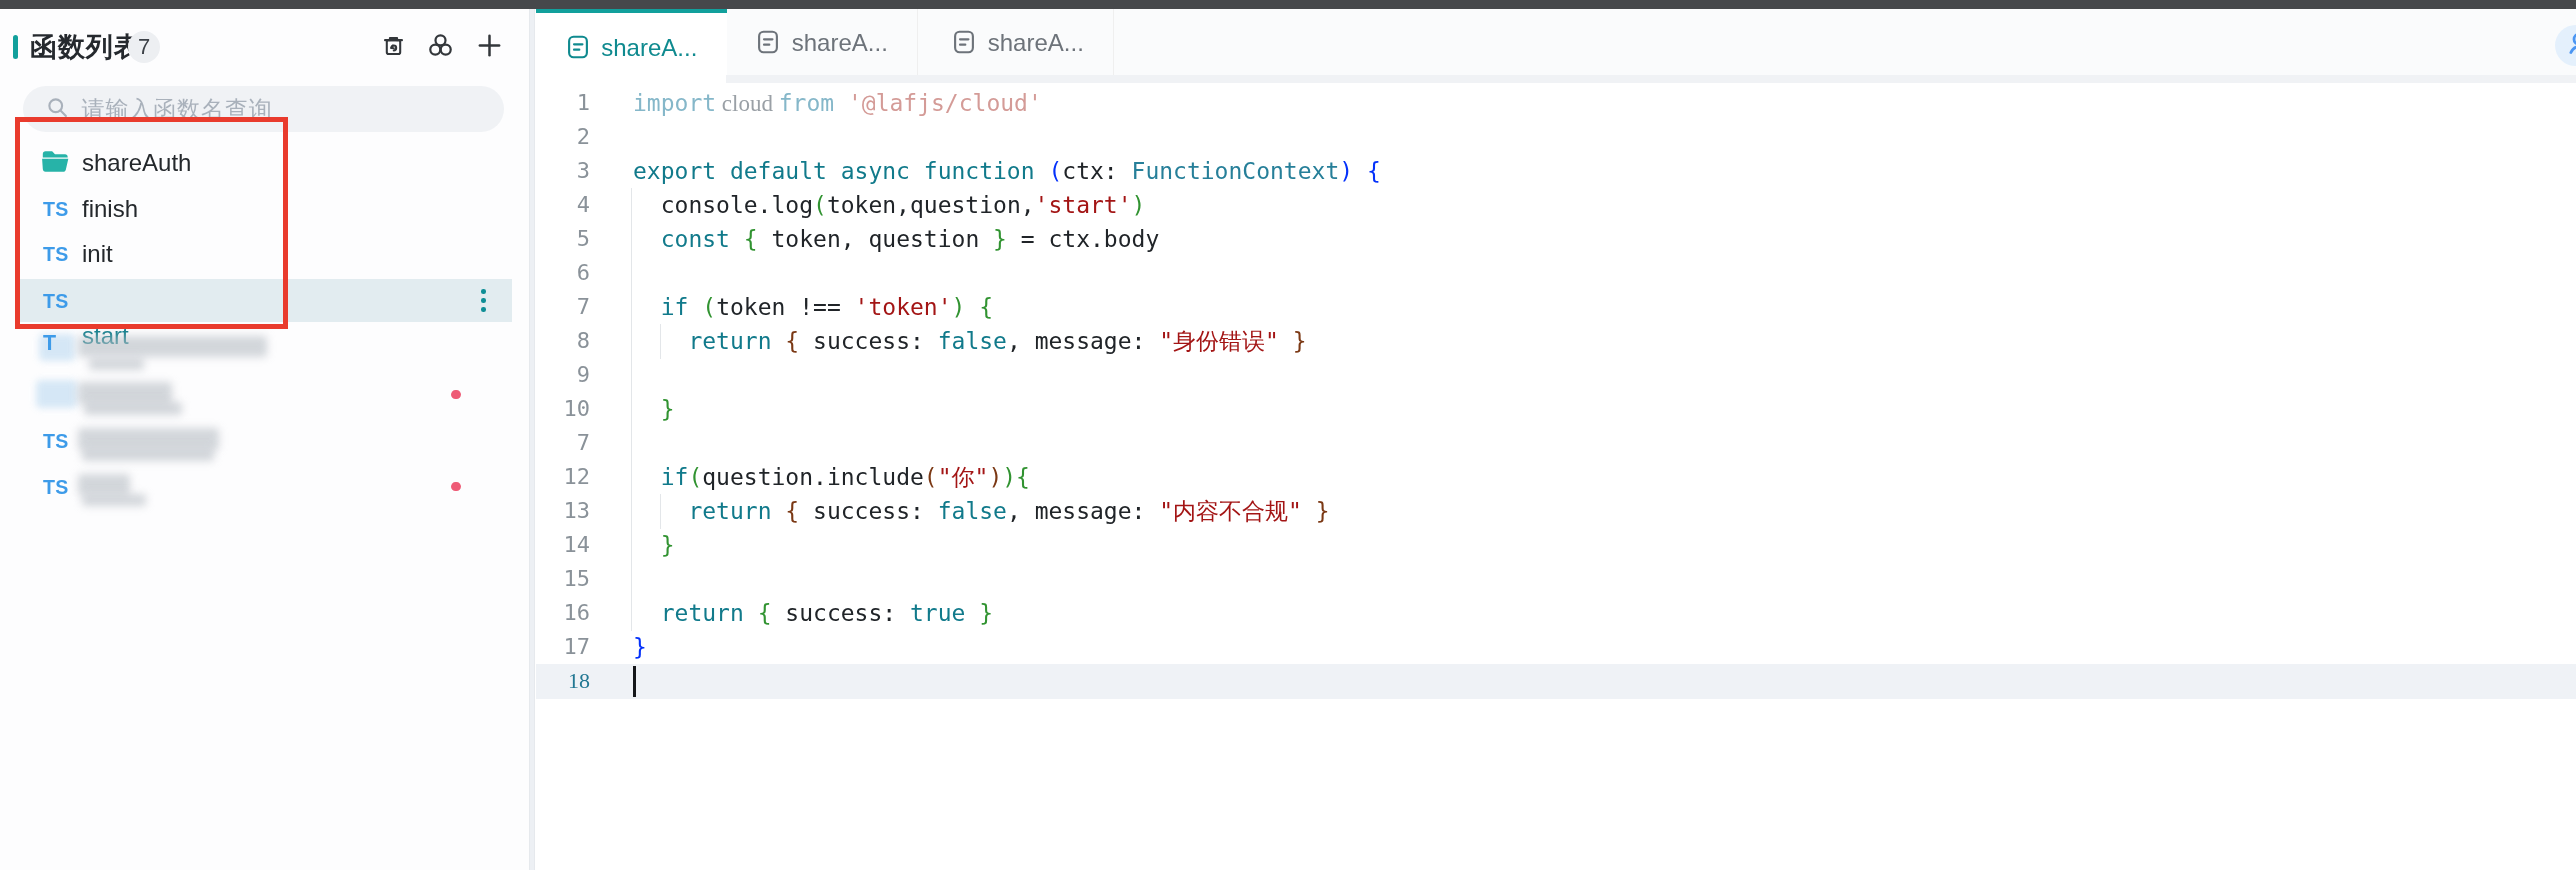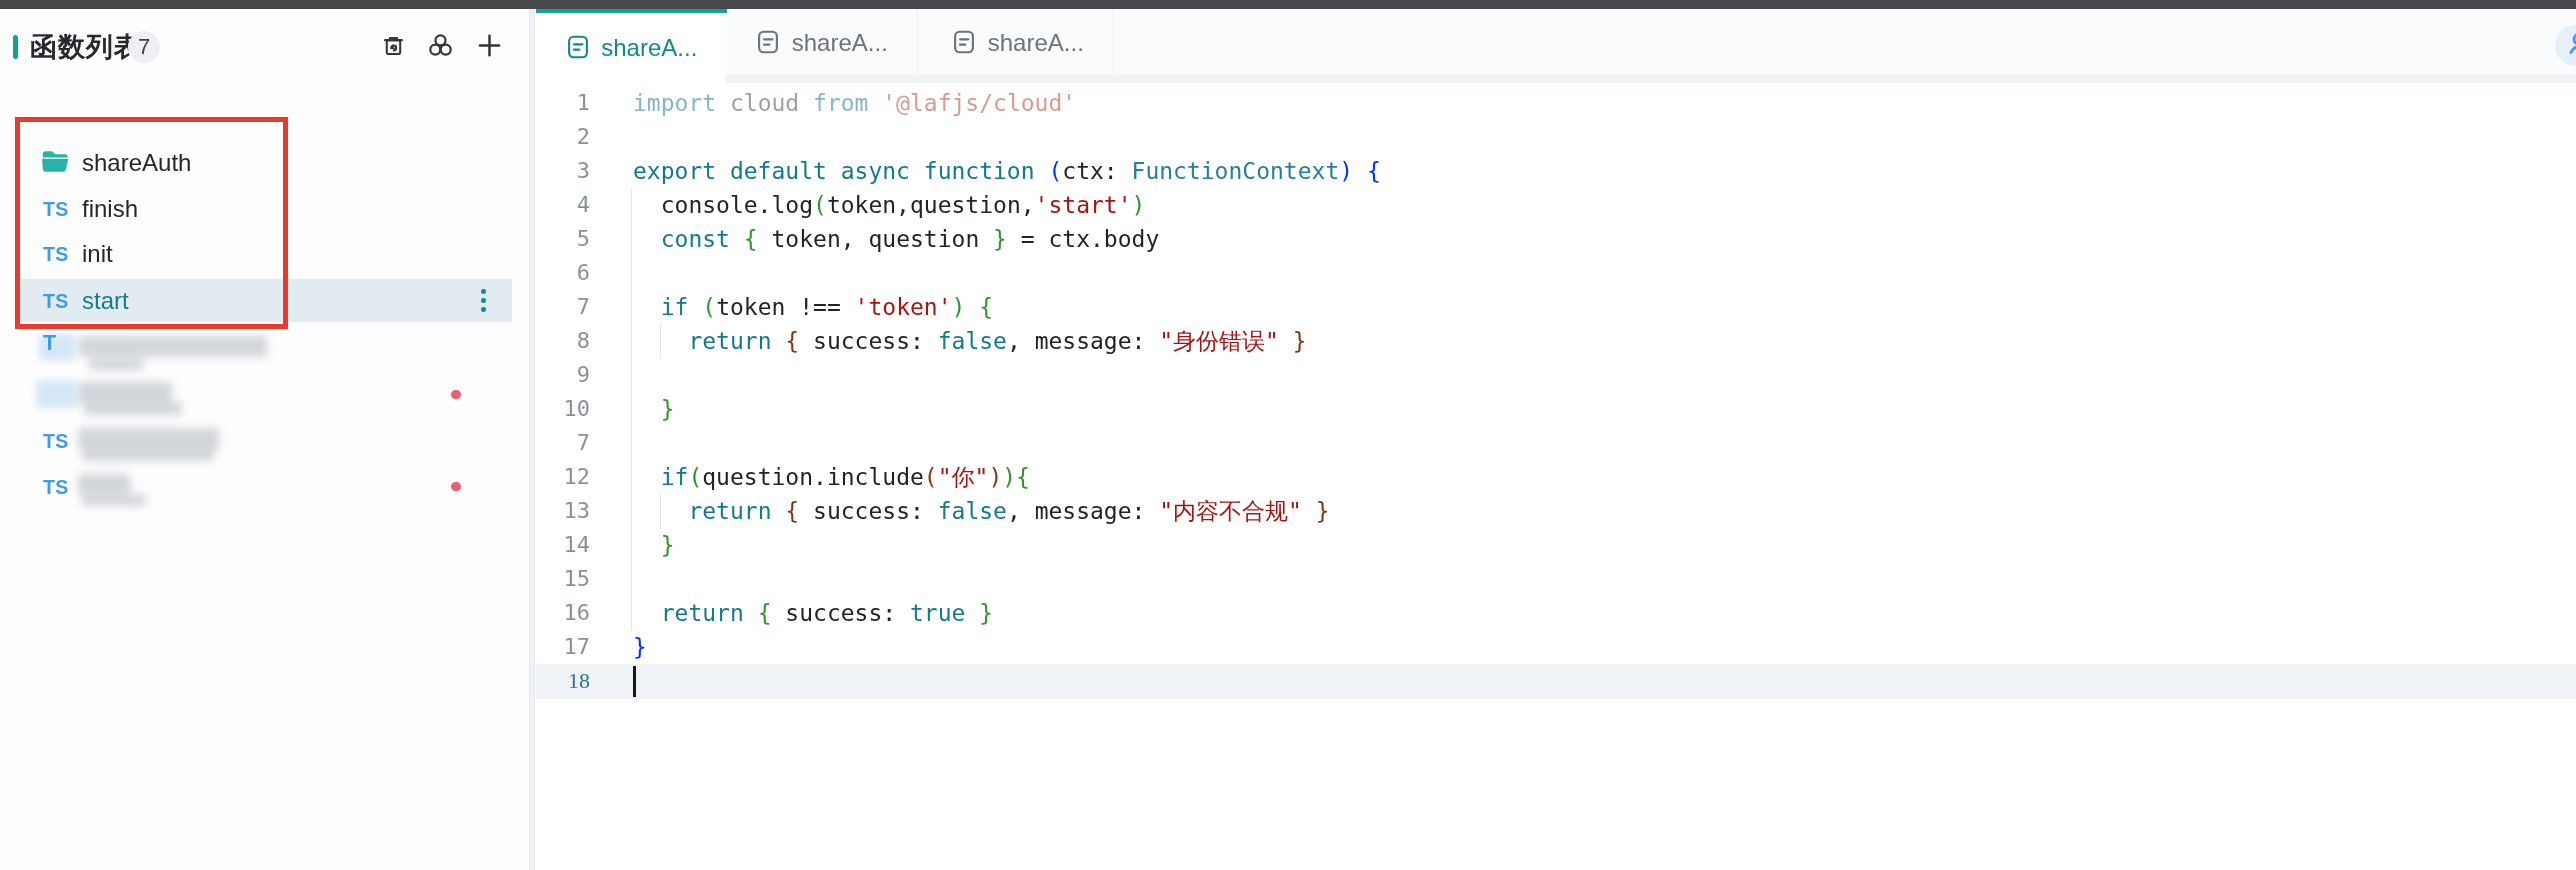--- a/index.html
+++ b/index.html
@@ -25,21 +25,21 @@
 
   .search-box{position:absolute;left:23px;top:77px;width:481px;height:46px;border-radius:23px;background:#f0f2f5;display:flex;align-items:center;padding-left:23px;box-sizing:border-box;}
   .search-box svg{stroke:#a9b1bb;fill:none;stroke-width:2.4;stroke-linecap:round;}
   .search-ph{margin-left:12.5px;font-size:23px;color:#a9b1bb;letter-spacing:0.9px;}
 
   .side-row{position:absolute;left:0;width:529px;height:43px;}
   .row-label{position:absolute;left:82px;top:50%;transform:translateY(-50%);font-size:24px;color:#24282c;}
   .ts-badge{position:absolute;left:43px;top:50%;transform:translateY(-50%);font-size:19.6px;font-weight:bold;color:#3d9be9;letter-spacing:0.4px;}
   .folder-ico{position:absolute;left:41px;top:50%;transform:translateY(-50%);}
   .sel-bg{position:absolute;left:16px;top:0;width:496px;height:43px;background:#e2ecf0;}
-  .sel-label{color:#0f7e8c;}
+  .sel-label{color:#0f7e8c;margin-top:35px;}
   .kebab{position:absolute;left:470px;top:50%;transform:translateY(-50%);width:27px;height:30px;display:flex;flex-direction:column;align-items:center;justify-content:center;gap:4.5px;cursor:pointer;}
   .kebab i{width:4.5px;height:4.5px;border-radius:50%;background:#0f8e96;display:block;}
 
   .blur-bar{position:absolute;background:#b6bcc3;opacity:0.6;filter:blur(4.5px);border-radius:2.7px;}
   .blur-ico{position:absolute;background:#cfe4f5;opacity:0.85;filter:blur(3.6px);border-radius:4.5px;}
   .blur-t{position:absolute;left:43px;top:5.3px;font-size:21.4px;font-weight:bold;color:#3d9be9;}
   .red-dot{position:absolute;left:451px;top:50%;transform:translateY(-50%);width:9.8px;height:9.8px;border-radius:50%;background:#ee5b76;}
 
   #annotation-rect{position:absolute;left:15px;top:117px;width:273px;height:212px;border:5.3px solid #e93b2d;box-sizing:border-box;z-index:60;pointer-events:none;}
 
@@ -107,20 +107,29 @@
     <div class="icon-btn" id="btn-add">
       <span>
         <svg width="27" height="27" viewBox="0 0 28 28" style="stroke-width:2.6">
           <path d="M14 4v20"></path>
             <path d="M4 14h20"></path>
         </svg>
       </span>
     </div>
   </div>
 
+  <div class="search-box">
+    <span>
+      <svg width="23" height="23" viewBox="0 0 26 26">
+        <circle cx="11" cy="11" r="7.2"></circle>
+          <line x1="16.4" y1="16.4" x2="22.5" y2="22.5"></line>
+      </svg>
+    </span>
+    <span class="search-ph">请输入函数名查询</span>
+  </div>
 
   <div class="side-row" style="top:132px">
     <span class="folder-ico">
       <svg width="28.5" height="24" viewBox="0 0 32 27">
         <path fill="#27b3a8" d="M2 5c0-1.7 1.3-3 3-3h7.5l3.2 3.4H27c1.7 0 3 1.3 3 3V9H2z"></path>
         <path fill="#27b3a8" d="M1.2 10.5h29.5l-2.8 12.2c-.3 1.3-1.5 2.3-2.9 2.3H5c-1.7 0-3-1.3-3-3z"></path>
       </svg>
     </span>
     <span class="row-label" style="font-weight:500">shareAuth</span>
   </div>
@@ -238,21 +247,21 @@
       <div class="ln">7</div>
       <div class="ln">12</div>
       <div class="ln">13</div>
       <div class="ln">14</div>
       <div class="ln">15</div>
       <div class="ln">16</div>
       <div class="ln">17</div>
       <div class="ln active">18</div>
     </div>
   <div id="code">
-      <div class="cl"><span style="color: rgb(133, 183, 201);">import</span><span style="color: rgb(154, 160, 166);"> cloud </span><span style="color: rgb(133, 183, 201);">from</span><span style="color: rgb(212, 155, 151);"> '@lafjs/cloud'</span></div>
+      <div class="cl"><span style="color: rgb(133, 183, 201);">import</span><span style="color: rgb(154, 160, 166); font-family: Liberation Serif, serif;"> cloud </span><span style="color: rgb(133, 183, 201);">from</span><span style="color: rgb(212, 155, 151);"> '@lafjs/cloud'</span></div>
       <div class="cl"></div>
       <div class="cl"><span style="color: rgb(17, 122, 139);">export default async function </span><span style="color: rgb(4, 49, 250);">(</span><span style="color: rgb(32, 36, 40);">ctx: </span><span style="color: rgb(38, 127, 153);">FunctionContext</span><span style="color: rgb(4, 49, 250);">)</span><span style="color: rgb(32, 36, 40);"> </span><span style="color: rgb(4, 49, 250);">{</span></div>
       <div class="cl"><span style="color: rgb(32, 36, 40);">  console.log</span><span style="color: rgb(49, 147, 49);">(</span><span style="color: rgb(32, 36, 40);">token,question,</span><span style="color: rgb(163, 21, 21);">'start'</span><span style="color: rgb(49, 147, 49);">)</span></div>
       <div class="cl"><span style="color: rgb(32, 36, 40);">  </span><span style="color: rgb(17, 122, 139);">const</span><span style="color: rgb(32, 36, 40);"> </span><span style="color: rgb(49, 147, 49);">{</span><span style="color: rgb(32, 36, 40);"> token, question </span><span style="color: rgb(49, 147, 49);">}</span><span style="color: rgb(32, 36, 40);"> = ctx.body</span></div>
       <div class="cl"></div>
       <div class="cl"><span style="color: rgb(32, 36, 40);">  </span><span style="color: rgb(17, 122, 139);">if</span><span style="color: rgb(32, 36, 40);"> </span><span style="color: rgb(49, 147, 49);">(</span><span style="color: rgb(32, 36, 40);">token !== </span><span style="color: rgb(163, 21, 21);">'token'</span><span style="color: rgb(49, 147, 49);">)</span><span style="color: rgb(32, 36, 40);"> </span><span style="color: rgb(49, 147, 49);">{</span></div>
       <div class="cl"><span style="color: rgb(32, 36, 40);">    </span><span style="color: rgb(17, 122, 139);">return</span><span style="color: rgb(32, 36, 40);"> </span><span style="color: rgb(123, 56, 20);">{</span><span style="color: rgb(32, 36, 40);"> success: </span><span style="color: rgb(17, 122, 139);">false</span><span style="color: rgb(32, 36, 40);">, message: </span><span style="color: rgb(163, 21, 21);">"身份错误"</span><span style="color: rgb(32, 36, 40);"> </span><span style="color: rgb(123, 56, 20);">}</span></div>
       <div class="cl"></div>
       <div class="cl"><span style="color: rgb(32, 36, 40);">  </span><span style="color: rgb(49, 147, 49);">}</span></div>
       <div class="cl"></div>

